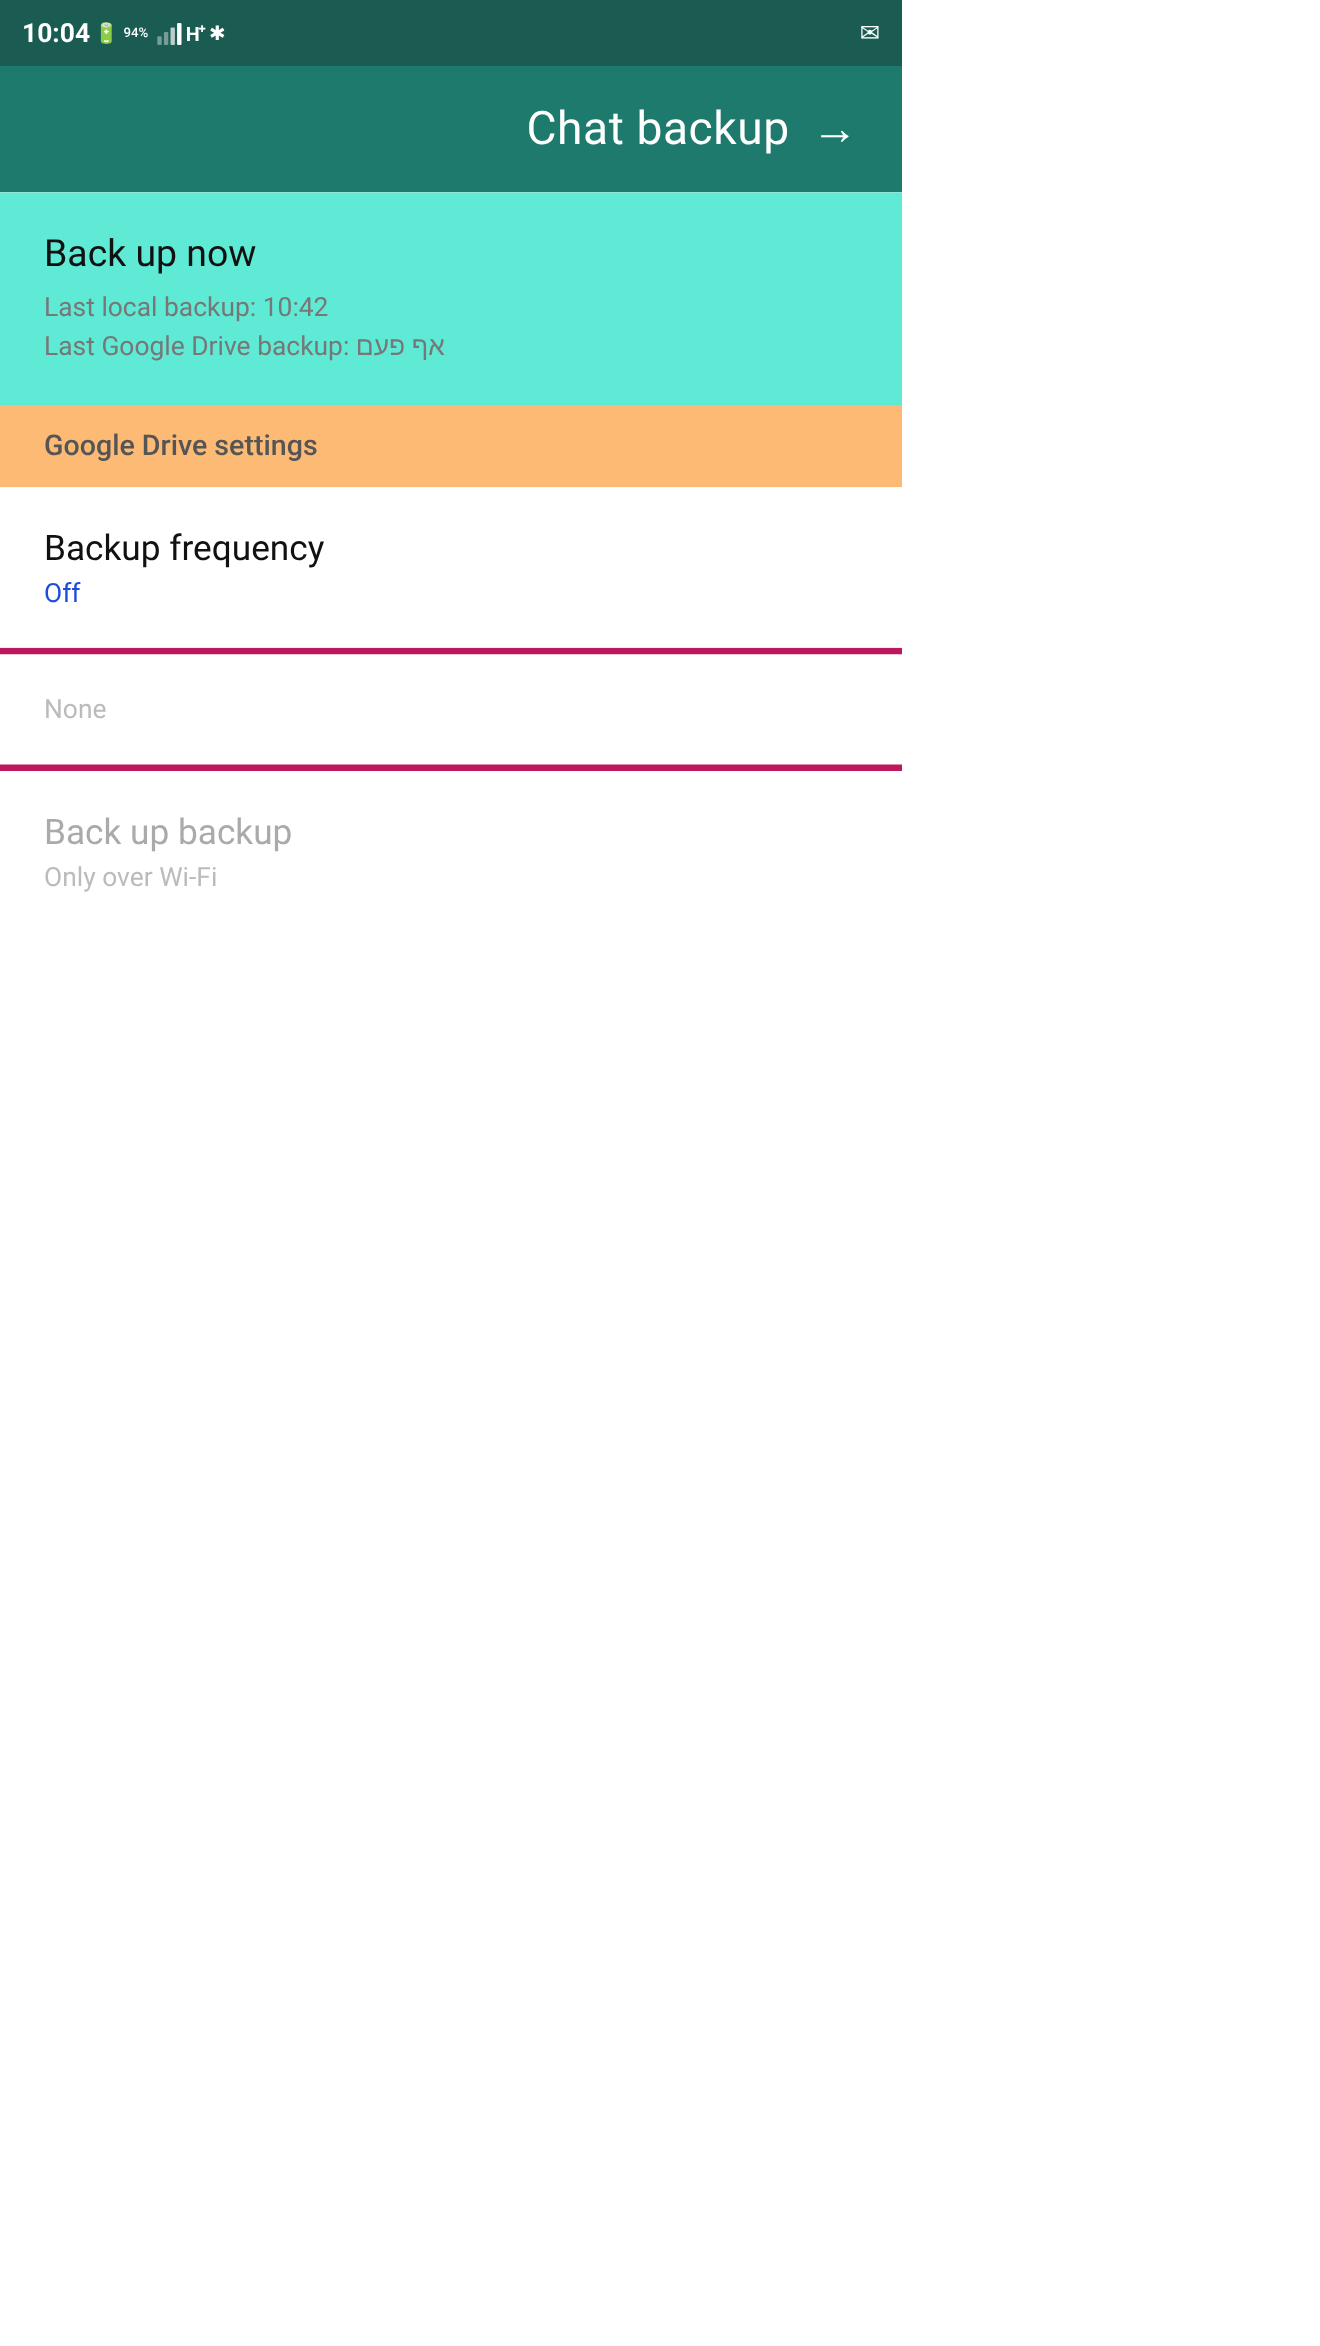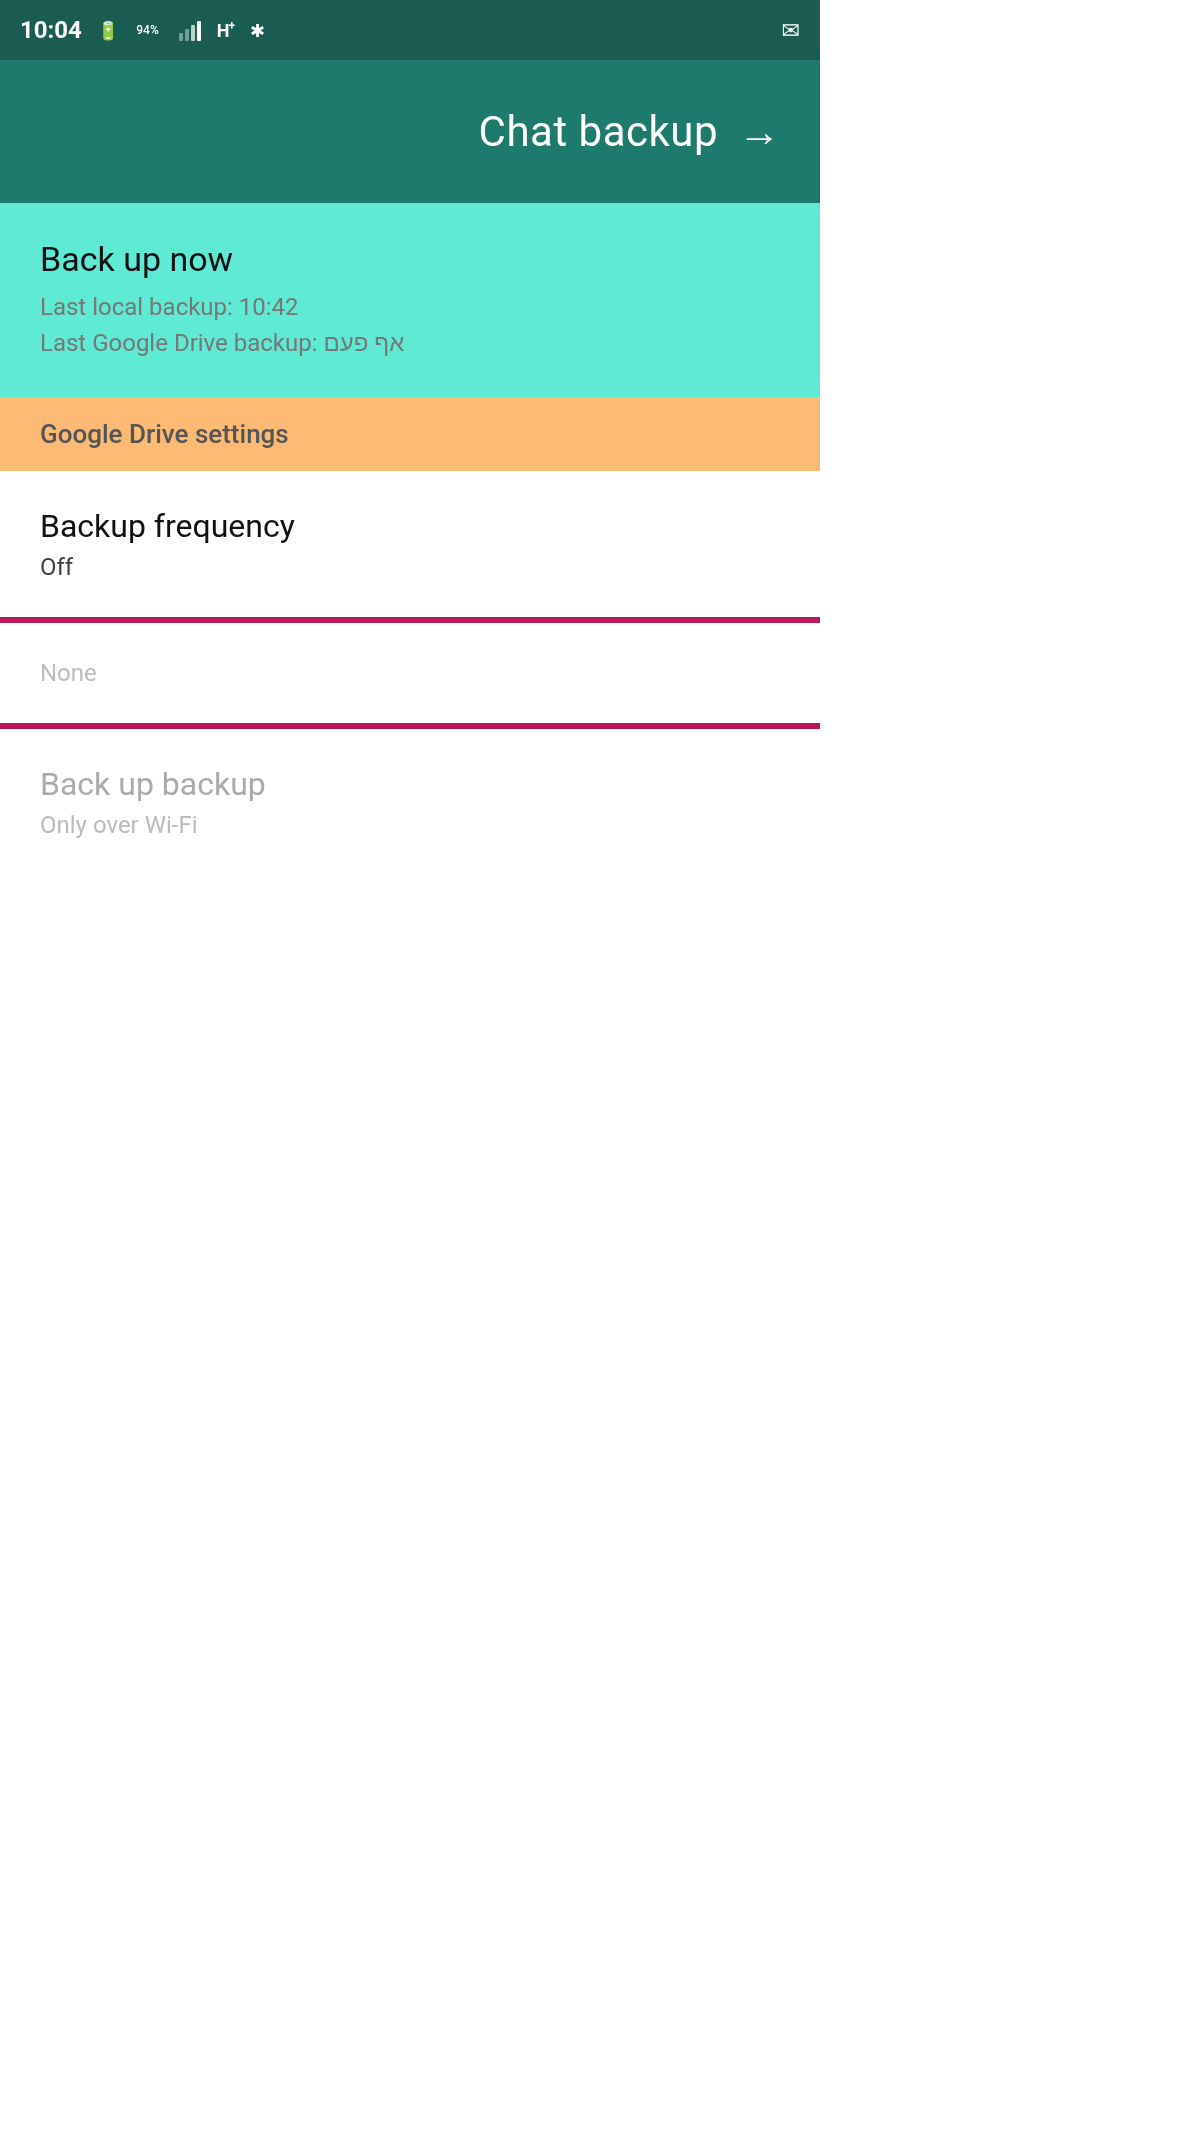--- a/index.html
+++ b/index.html
@@ -25,38 +25,38 @@
       align-items: center;
       justify-content: space-between;
       padding: 0 20px;
       font-size: 22px;
       font-weight: 500;
     }
 
     .status-left {
       display: flex;
       align-items: center;
-      gap: 16px;
+      gap: 4px;
     }
 
     .status-time {
       font-size: 24px;
       font-weight: bold;
     }
 
     .status-right {
       display: flex;
       align-items: center;
     }
 
     
     .app-bar {
       background: #1e7a6d;
       color: #fff;
-      height: 143px;
+      height: 115px;
       display: flex;
       align-items: center;
       justify-content: flex-end;
       padding: 0 40px;
       gap: 20px;
     }
 
     .app-bar-title {
       font-size: 42px;
       font-weight: 400;
@@ -118,21 +118,21 @@
       color: #111;
       margin-bottom: 8px;
     }
 
     .setting-title.disabled {
       color: #aaa;
     }
 
     .setting-subtitle {
       font-size: 24px;
-      color: #404040;
+      color: #1d4ed8;
     }
 
     .setting-subtitle.disabled {
       color: #bbb;
     }
   </style>
 </head>
 <body>
 
 <div class="status-bar">

